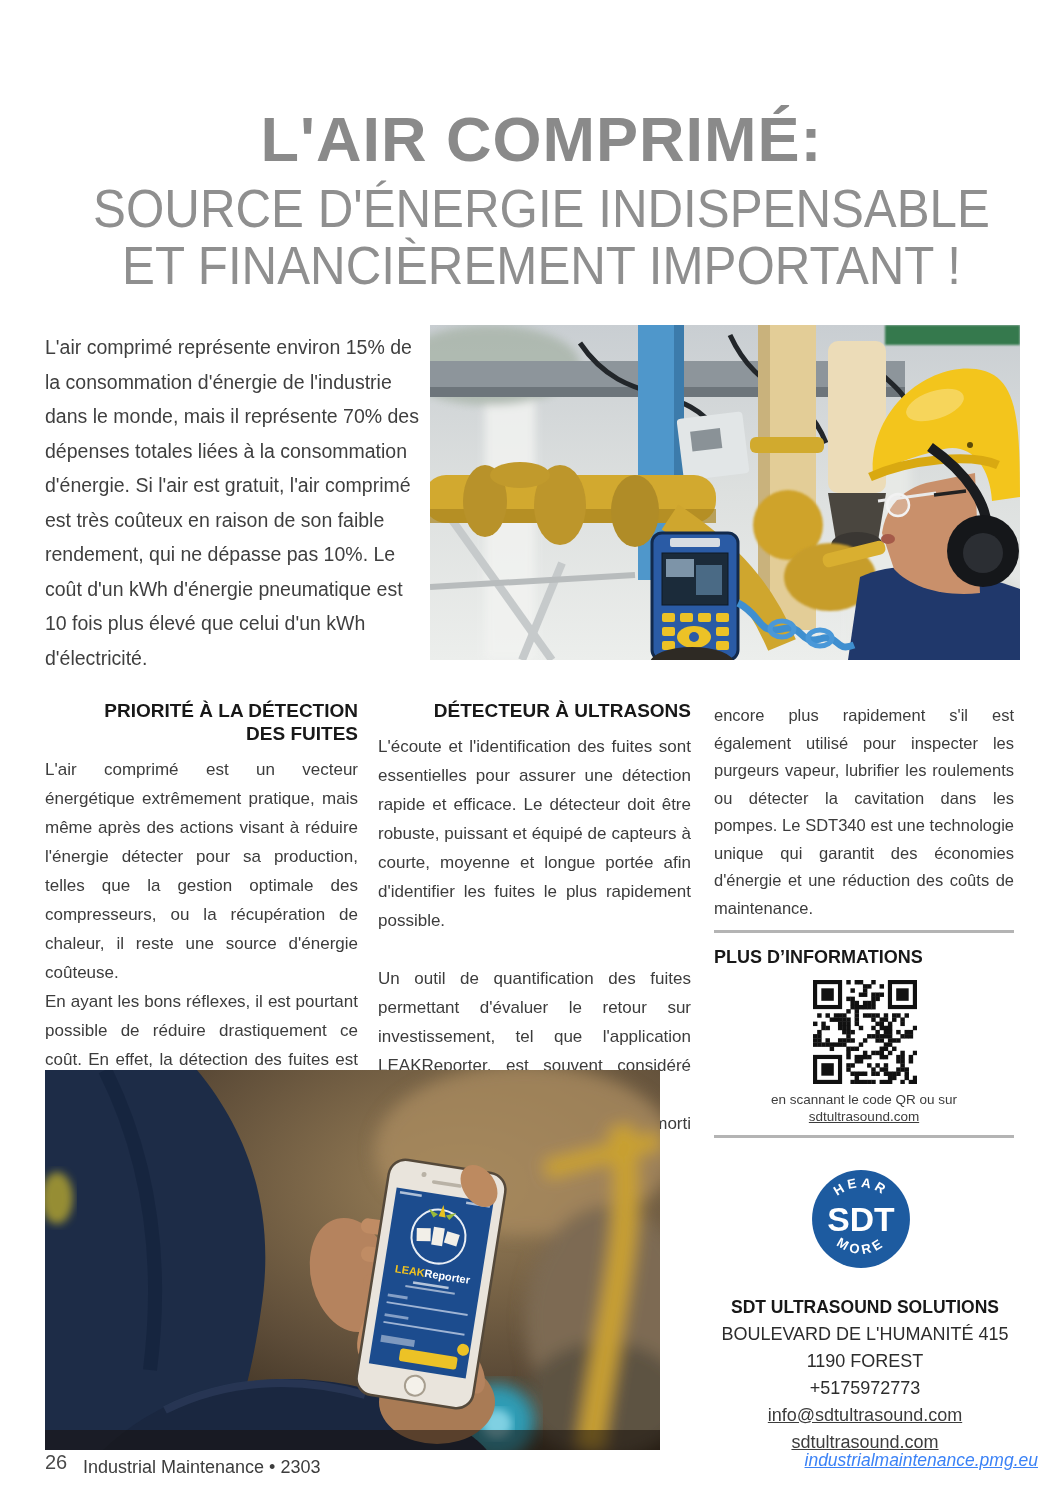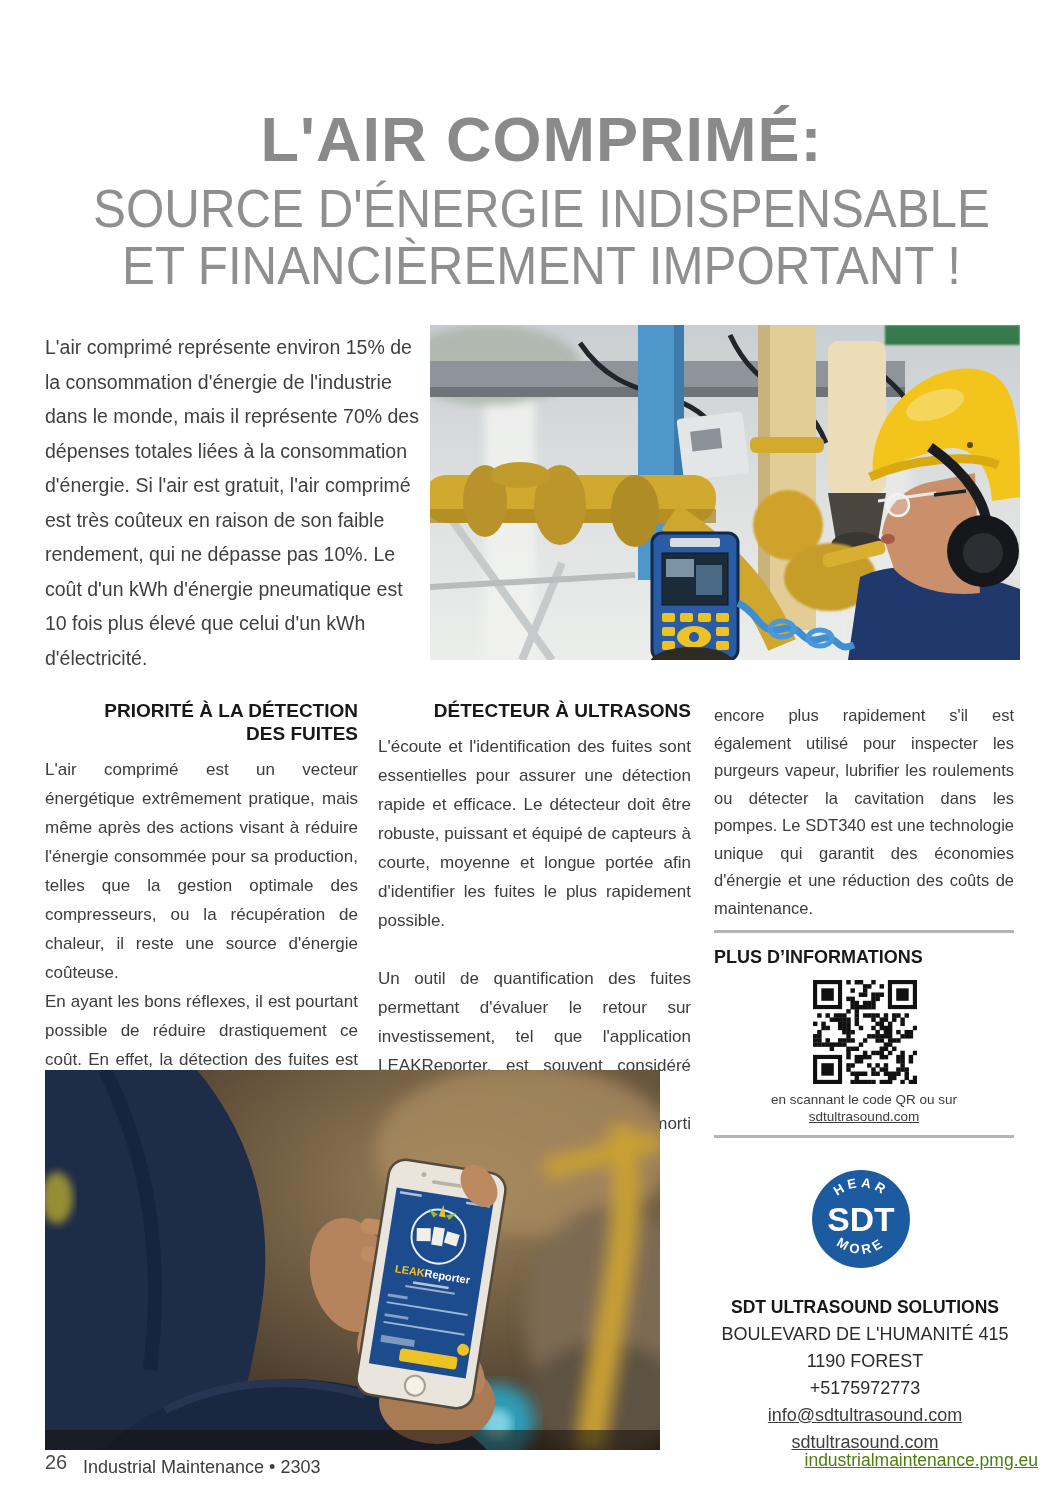--- a/index.html
+++ b/index.html
@@ -52,21 +52,21 @@
   
   .sdt-logo{position:absolute;left:810px;top:1168px;width:102px;height:102px;}
   .contact{
     position:absolute;left:688px;top:1294px;width:354px;text-align:center;
     font-size:18px;line-height:27px;color:#2c2c2c;
   }
   .contact .company{font-weight:bold;font-size:17.5px;color:#181818;}
   
   .footer-num{position:absolute;left:45px;top:1451px;font-size:20px;color:#4a4a4a;}
   .footer-issue{position:absolute;left:83px;top:1457px;font-size:18px;color:#3d3d3d;}
-  .footer-url{position:absolute;right:45px;top:1450px;font-size:17.5px;color:#4d7c0f;text-decoration:underline;}
+  .footer-url{position:absolute;right:45px;top:1450px;font-size:17.5px;color:#3b82f6;text-decoration:underline;font-style:italic;}
 </style>
 </head>
 <body>
 
 <div class="page">
 
   <h1 class="title">L'AIR COMPRIMÉ:</h1>
   <div class="subtitle">
     <div>SOURCE D'ÉNERGIE INDISPENSABLE</div>
     <div>ET FINANCIÈREMENT IMPORTANT !</div>
@@ -171,21 +171,21 @@
     <path d="M308,278 C332,290 328,310 352,304 C374,298 368,320 390,314 C410,308 404,328 424,320" stroke="#3f8fd0" stroke-width="7" fill="none"></path>
     <ellipse cx="352" cy="304" rx="12" ry="8" stroke="#4a98d8" stroke-width="5" fill="none"></ellipse>
     <ellipse cx="390" cy="313" rx="12" ry="8" stroke="#4a98d8" stroke-width="5" fill="none"></ellipse>
   </svg>
 
   <div class="col col1">
     <h2>
       <span>PRIORITÉ À LA DÉTECTION</span><br>
       <span>DES FUITES</span>
     </h2>
-    <p>L'air comprimé est un vecteur énergétique extrêmement pratique, mais même après des actions visant à réduire l'énergie consommée pour sa production, telles que la gestion optimale des compresseurs, ou la récupération de chaleur, il reste une source d'énergie coûteuse.</p>
+    <p>L'air comprimé est un vecteur énergétique extrêmement pratique, mais même après des actions visant à réduire l'énergie détecter pour sa production, telles que la gestion optimale des compresseurs, ou la récupération de chaleur, il reste une source d'énergie coûteuse.</p>
     <p>En ayant les bons réflexes, il est pourtant possible de réduire drastiquement ce coût. En effet, la détection des fuites est un investissement qui offre un retour financier immédiat.</p>
   </div>
 
   <div class="col col2">
     <h2>DÉTECTEUR À ULTRASONS</h2>
     <p>L'écoute et l'identification des fuites sont essentielles pour assurer une détection rapide et efficace. Le détecteur doit être robuste, puissant et équipé de capteurs à courte, moyenne et longue portée afin d'identifier les fuites le plus rapidement possible.</p>
     <p class="gap">Un outil de quantification des fuites permettant d'évaluer le retour sur investissement, tel que l'application LEAKReporter, est souvent considéré comme essentiel.</p>
     <p class="justify-last">Un appareil ultrasonore sera amorti</p>
   </div>
 

